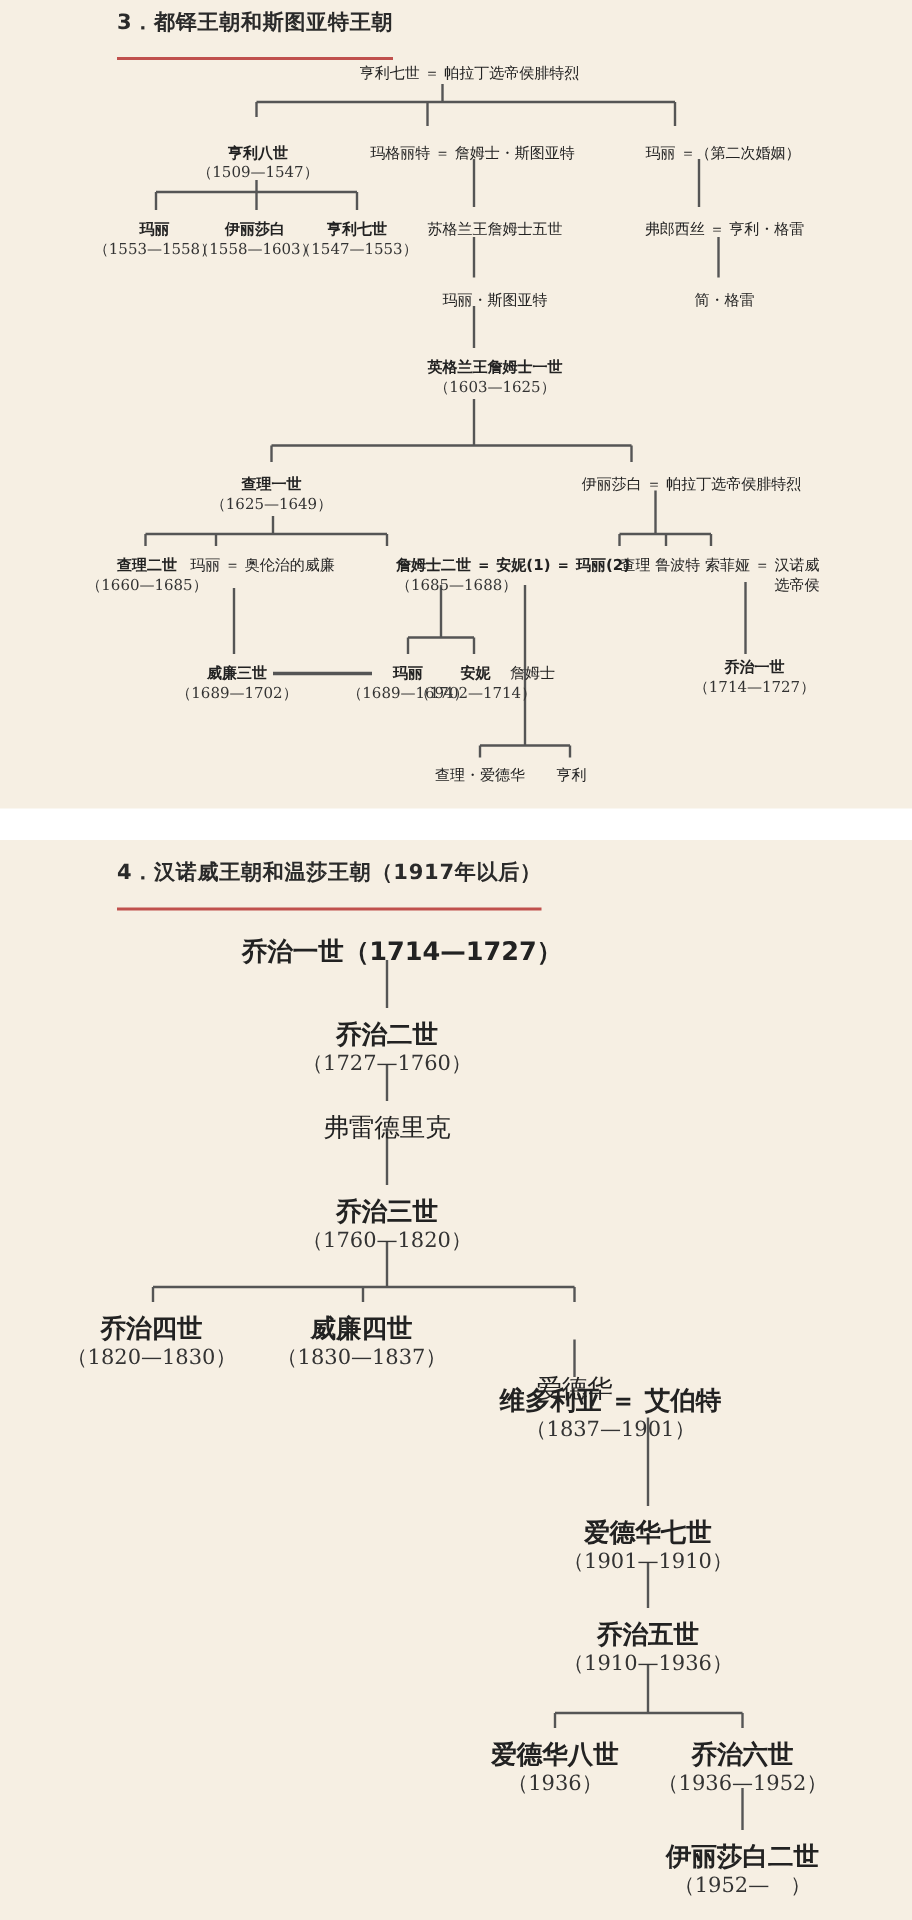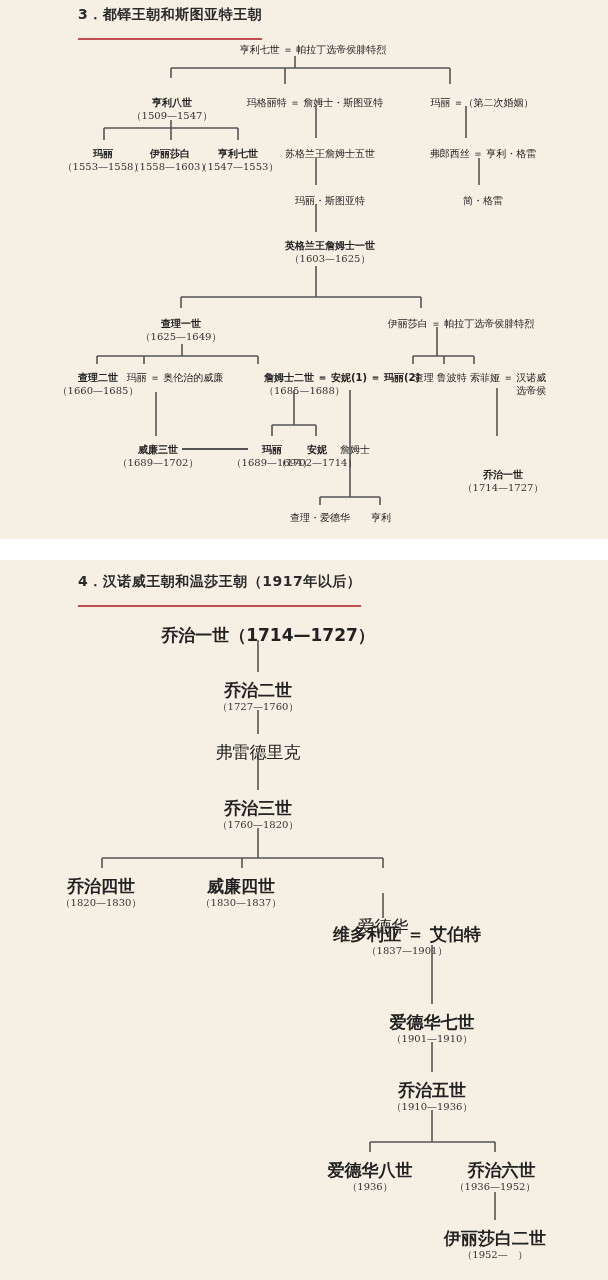--- a/index.html
+++ b/index.html
@@ -7,21 +7,21 @@
          font-family: "DejaVu Sans", "Liberation Sans", sans-serif; color: #222; }
   .panel { position: absolute; left: 0; width: 608px; background: #f6efe3; }
   #panel1 { top: 0; height: 539px; }
   #panel2 { top: 560px; height: 720px; }
   .title { position: absolute; left: 78px; font-size: 14px; font-weight: bold; color: #2a2a2a;
            letter-spacing: 0.5px; padding-bottom: 14px; border-bottom: 2px solid #c0504d; white-space: nowrap; }
   .node { position: absolute; transform: translateX(-50%); text-align: center; white-space: nowrap; line-height: 1.25; }
   .p1 .name { font-size: 10px; }
   .p1 .dates { font-size: 10px; font-family: "DejaVu Serif", "Liberation Serif", serif; color: #333; }
   .p2 .name { font-size: 17px; }
-  .p2 .dates { font-size: 10px; font-family: "DejaVu Serif", "Liberation Serif", serif; color: #333; }
+  .p2 .dates { font-size: 14px; font-family: "DejaVu Serif", "Liberation Serif", serif; color: #333; }
   .bold { font-weight: bold; }
   svg.lines { position: absolute; left: 0; top: 0; }
   svg.lines line { stroke: #555; stroke-width: 1.6; }
 </style>
 </head>
 <body>
 
 <div class="panel" id="panel1"></div>
 <div class="panel" id="panel2"></div>
 
@@ -161,21 +161,21 @@
       <div class="name bold">玛丽</div>
       <div class="dates">（1689—1694）</div>
     </div>
     <div class="node p1" style="left: 317px; top: 444px;">
       <div class="name bold">安妮</div>
       <div class="dates">（1702—1714）</div>
     </div>
     <div class="node p1" style="left: 355px; top: 444px;">
       <div class="name">詹姆士</div>
     </div>
-    <div class="node p1" style="left: 503px; top: 469px;">
+    <div class="node p1" style="left: 503px; top: 440px;">
       <div class="name bold">乔治一世</div>
       <div class="dates">（1714—1727）</div>
     </div>
     <div class="node p1" style="left: 320px; top: 512px;">
       <div class="name">查理・爱德华</div>
     </div>
     <div class="node p1" style="left: 381px; top: 512px;">
       <div class="name">亨利</div>
     </div>
     <div class="node p2" style="left: 268px; top: 625px;">
@@ -212,21 +212,21 @@
       <div class="dates">（1901—1910）</div>
     </div>
     <div class="node p2" style="left: 432px; top: 1080px;">
       <div class="name bold">乔治五世</div>
       <div class="dates">（1910—1936）</div>
     </div>
     <div class="node p2" style="left: 370px; top: 1160px;">
       <div class="name bold">爱德华八世</div>
       <div class="dates">（1936）</div>
     </div>
-    <div class="node p2" style="left: 495px; top: 1160px; text-align: right;">
+    <div class="node p2" style="left: 495px; top: 1160px;">
       <div class="name bold">乔治六世</div>
       <div class="dates">（1936—1952）</div>
     </div>
     <div class="node p2" style="left: 495px; top: 1228px;">
       <div class="name bold">伊丽莎白二世</div>
       <div class="dates">（1952—　）</div>
     </div>
   </div>
 
 </body></html>

